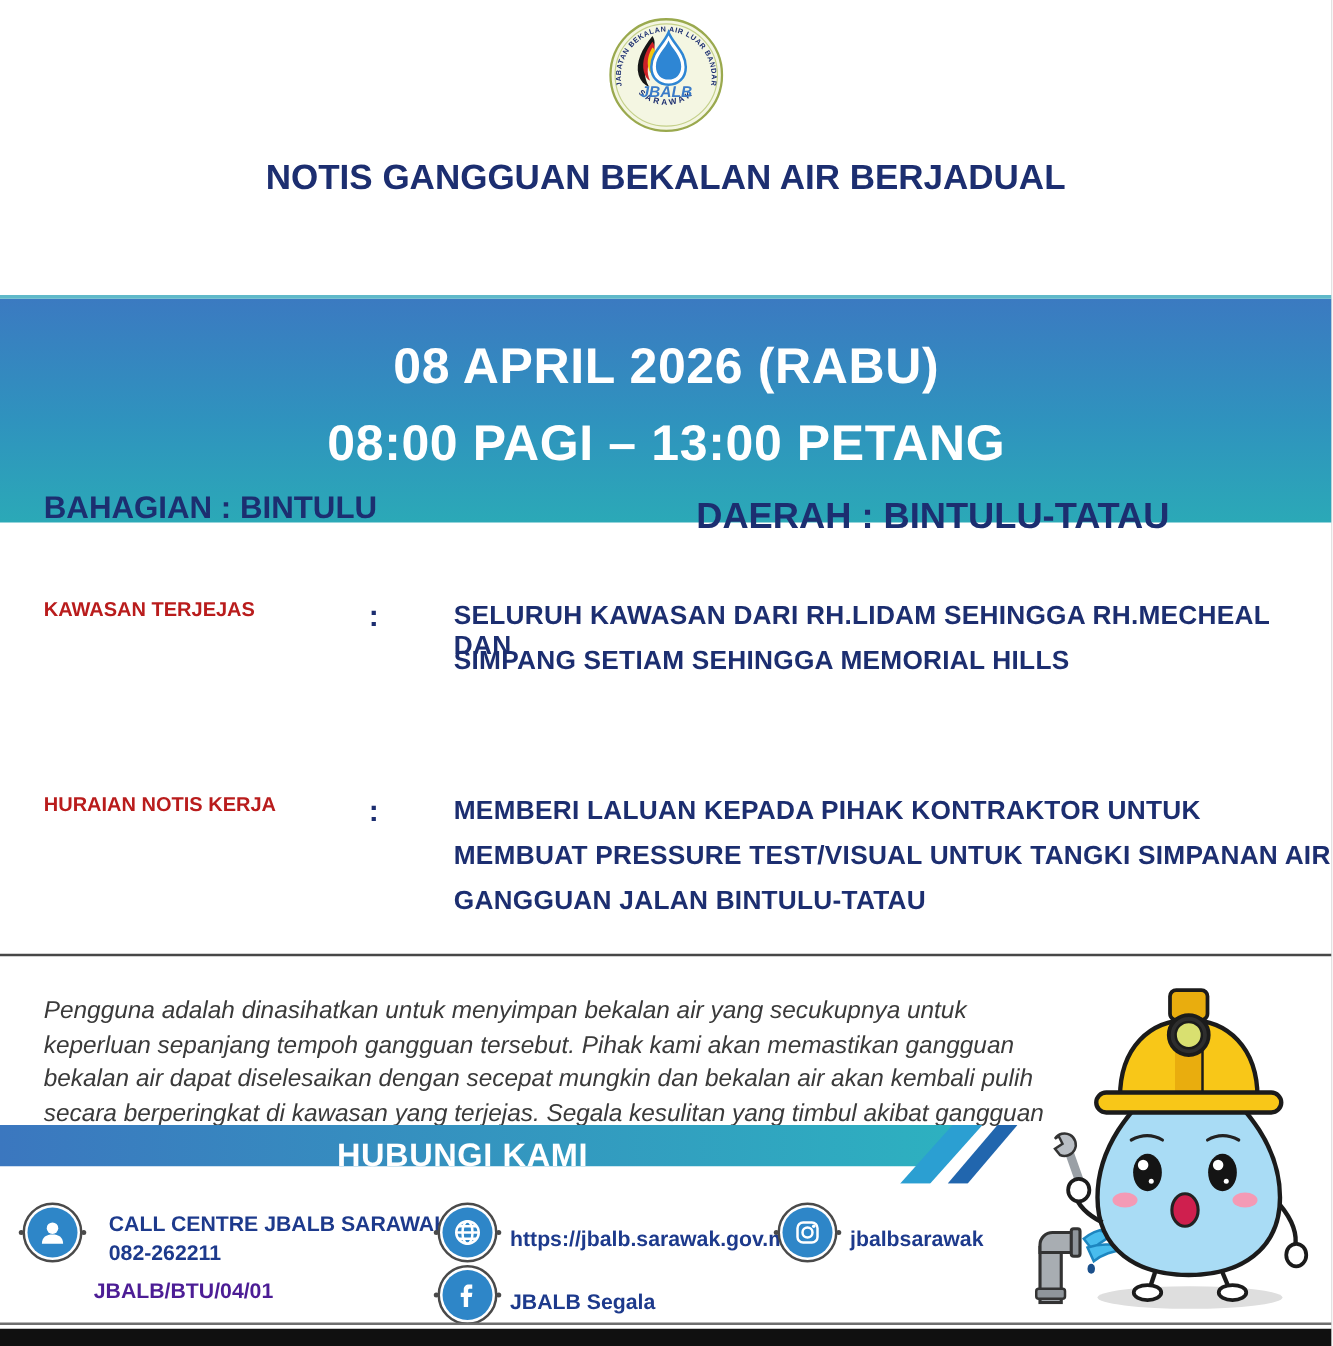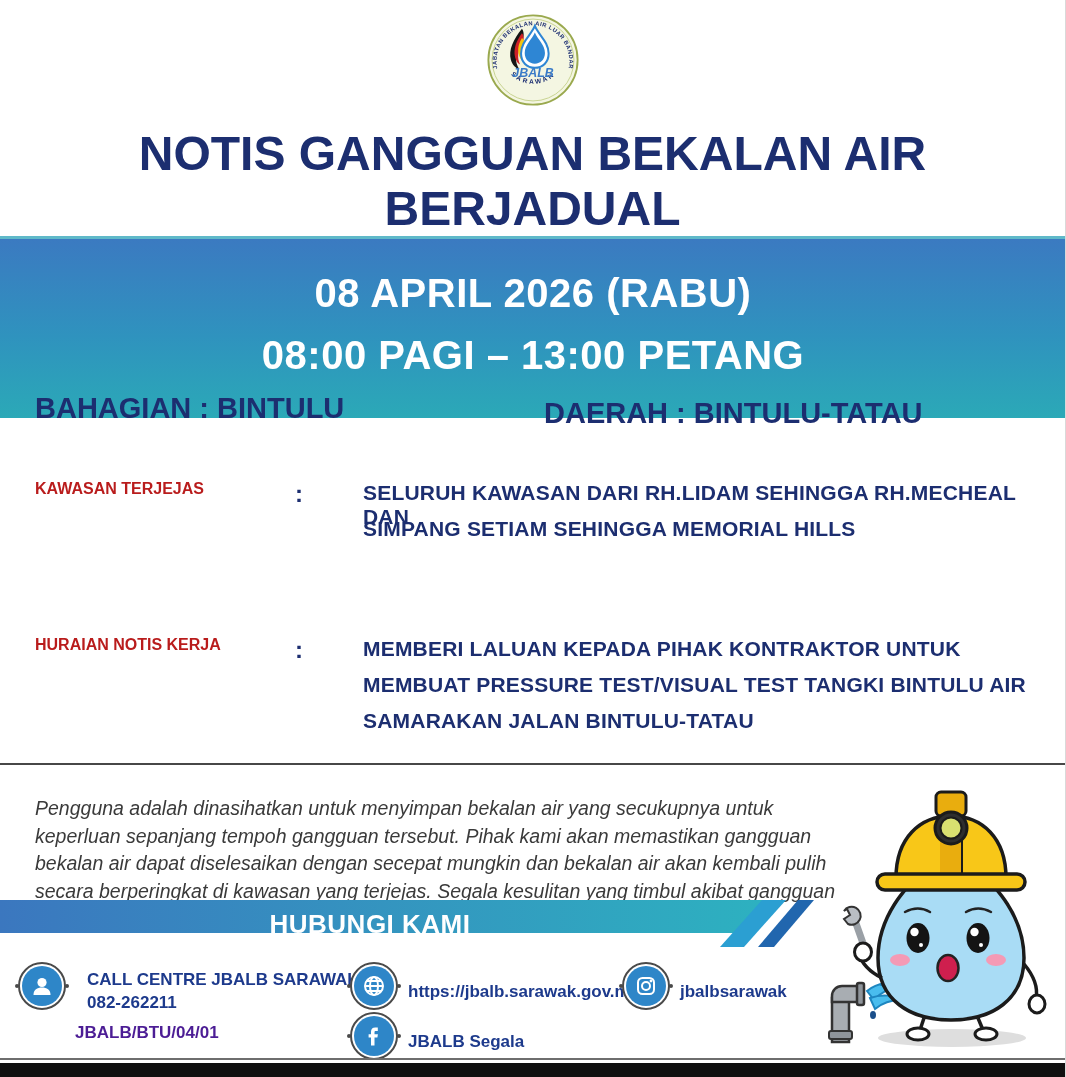--- a/index.html
+++ b/index.html
@@ -8,38 +8,38 @@
     position:relative; width:1066px; height:1077px; background:#ffffff;
     font-family:"Liberation Sans", sans-serif; overflow:hidden;
     border-right:1px solid #d9d9d9;
   }
   .abs { position:absolute; }
 
   
   .logo-wrap { left:487px; top:14px; width:92px; height:92px; }
   .main-title {
     left:0; top:126px; width:100%; text-align:center;
-    font-size:48px; font-weight:bold; color:#1c2e70; letter-spacing:0px;
+    font-size:28px; font-weight:bold; color:#1c2e70; letter-spacing:0px;
   }
 
   
   .sched-banner {
     left:0; top:188px; width:1066px; height:182px;
     background:linear-gradient(180deg,#3b7ac1 0%,#2f93be 55%,#2ba9b7 100%);
     border-top:3px solid #5fb9c9;
     margin-top:48px;
   }
   .sched-line { position:absolute; left:0; width:100%; text-align:center;
     color:#ffffff; font-weight:bold; font-size:40px; letter-spacing:0.5px; }
   .sched-line.l1 { top:32px; }
   .sched-line.l2 { top:94px; }
 
   
-  .bahagian { left:35px; top:392px; font-size:29px; font-weight:bold; color:#1c2e70;text-align:center; }
-  .daerah   { left:544px; top:397px; font-size:29px; font-weight:bold; color:#1c2e70; }
+  .bahagian { left:35px; top:392px; font-size:25px; font-weight:bold; color:#1c2e70;text-align:center; }
+  .daerah   { left:557px; top:397px; font-size:29px; font-weight:bold; color:#1c2e70; }
 
   
   .detail-row { left:0; width:1066px; }
   .detail-label { position:absolute; left:35px; top:0; font-size:16px; font-weight:bold; color:#b91c1c; }
   .detail-colon { position:absolute; left:295px; top:0; font-size:24px; font-weight:bold; color:#1c2e70; }
   .detail-lines { position:absolute; left:363px; top:1px; }
   .detail-line { font-size:21px; font-weight:bold; color:#1c2e70; letter-spacing:0.2px;
     height:36px; line-height:24px; }
   .row-kawasan { top:480px; }
   .row-huraian { top:636px; }
@@ -148,22 +148,22 @@
       <div class="detail-line">SELURUH KAWASAN DARI RH.LIDAM SEHINGGA RH.MECHEAL DAN</div>
       <div class="detail-line">SIMPANG SETIAM SEHINGGA MEMORIAL HILLS</div>
     </div>
   </div>
 
   <div class="abs detail-row row-huraian">
     <div class="detail-label">HURAIAN NOTIS KERJA</div>
     <div class="detail-colon">:</div>
     <div class="detail-lines">
       <div class="detail-line">MEMBERI LALUAN KEPADA PIHAK KONTRAKTOR UNTUK</div>
-      <div class="detail-line">MEMBUAT PRESSURE TEST/VISUAL TEST TANGKI BINTULU AIR</div>
-      <div class="detail-line">SAMARAKAN JALAN BINTULU-TATAU</div>
+      <div class="detail-line">MEMBUAT PRESSURE TEST/VISUAL UNTUK TANGKI SIMPANAN AIR</div>
+      <div class="detail-line">GANGGUAN JALAN BINTULU-TATAU</div>
     </div>
   </div>
 
   <div class="abs divider"></div>
   <p class="abs advisory">Pengguna adalah dinasihatkan untuk menyimpan bekalan air yang secukupnya untuk keperluan sepanjang tempoh gangguan tersebut. Pihak kami akan memastikan gangguan bekalan air dapat diselesaikan dengan secepat mungkin dan bekalan air akan kembali pulih secara berperingkat di kawasan yang terjejas. Segala kesulitan yang timbul akibat gangguan ini adalah sangat dikesali.</p>
 
   <div class="abs contact-banner">
     <div class="contact-banner-label">HUBUNGI KAMI</div>
   </div>
   <div class="abs stripe s1"></div>

